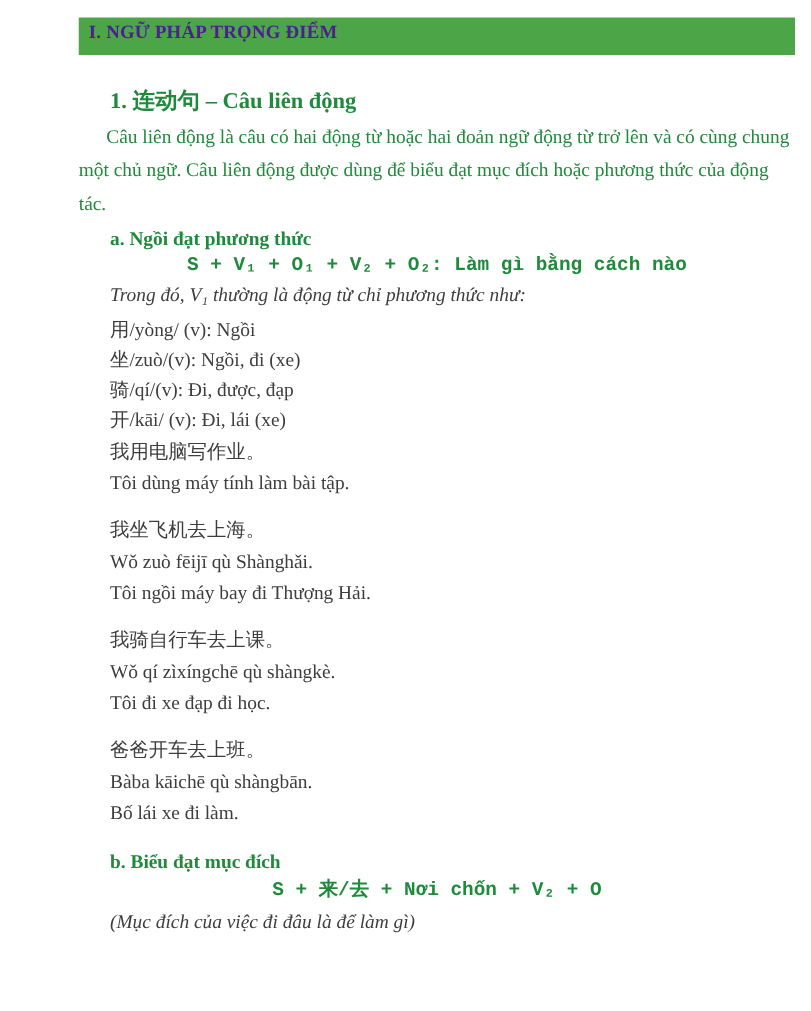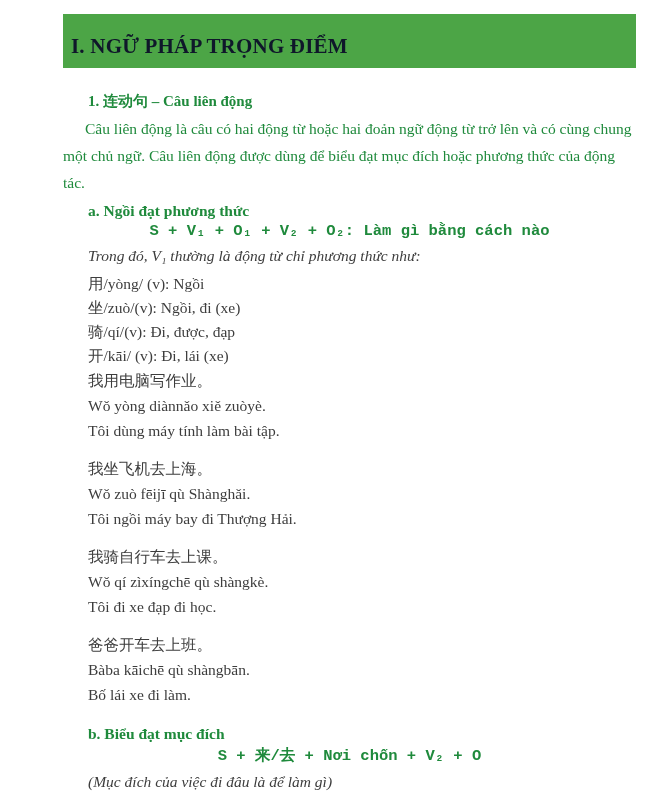--- a/index.html
+++ b/index.html
@@ -11,32 +11,32 @@
   html,body{margin:0;padding:0;}
   body{
     width:649px;height:809px;overflow:hidden;background:#ffffff;
     font-family:"Liberation Serif","DejaVu Serif",serif;
     color:var(--body_text);
     font-size:15.5px;
   }
   .header-bar{
     margin:14px 13px 0 63px;
     background:var(--header_bg);
-    color:#0f172a;
+    color:#4c1d95;
     font-weight:bold;
-    font-size:21px;
-    padding:20px 10px 9px 8px;
+    font-size:15px;
+    padding:4px 10px 9px 8px;
     letter-spacing:.2px;
   }
   .content{
     margin:0 13px 0 63px;
   }
   .sec-title{
     color:var(--green);
-    font-size:15px;
+    font-size:18px;
     font-weight:bold;
     margin:24px 0 4px 0;
     padding-left:25px;
   }
   .intro{
     color:var(--green);
     margin:0 0 6px 0;
     line-height:27px;
     text-indent:22px;
   }
@@ -105,21 +105,20 @@
     <p class="note">Trong đó, V₁ thường là động từ chỉ phương thức như:</p>
 
     <p class="vocab-line">用/yòng/ (v): Ngồi</p>
     <p class="vocab-line">坐/zuò/(v): Ngồi, đi (xe)</p>
     <p class="vocab-line">骑/qí/(v): Đi, được, đạp</p>
     <p class="vocab-line">开/kāi/ (v): Đi, lái (xe)</p>
 
 
     <div class="example-group">
       <p>我用电脑写作业。</p>
-      <p>Wǒ yòng diànnǎo xiě zuòyè.</p>
       <p>Tôi dùng máy tính làm bài tập.</p>
     </div>
 
     <div class="example-group">
       <p>我坐飞机去上海。</p>
       <p>Wǒ zuò fēijī qù Shànghǎi.</p>
       <p>Tôi ngồi máy bay đi Thượng Hải.</p>
     </div>
 
     <div class="example-group">

